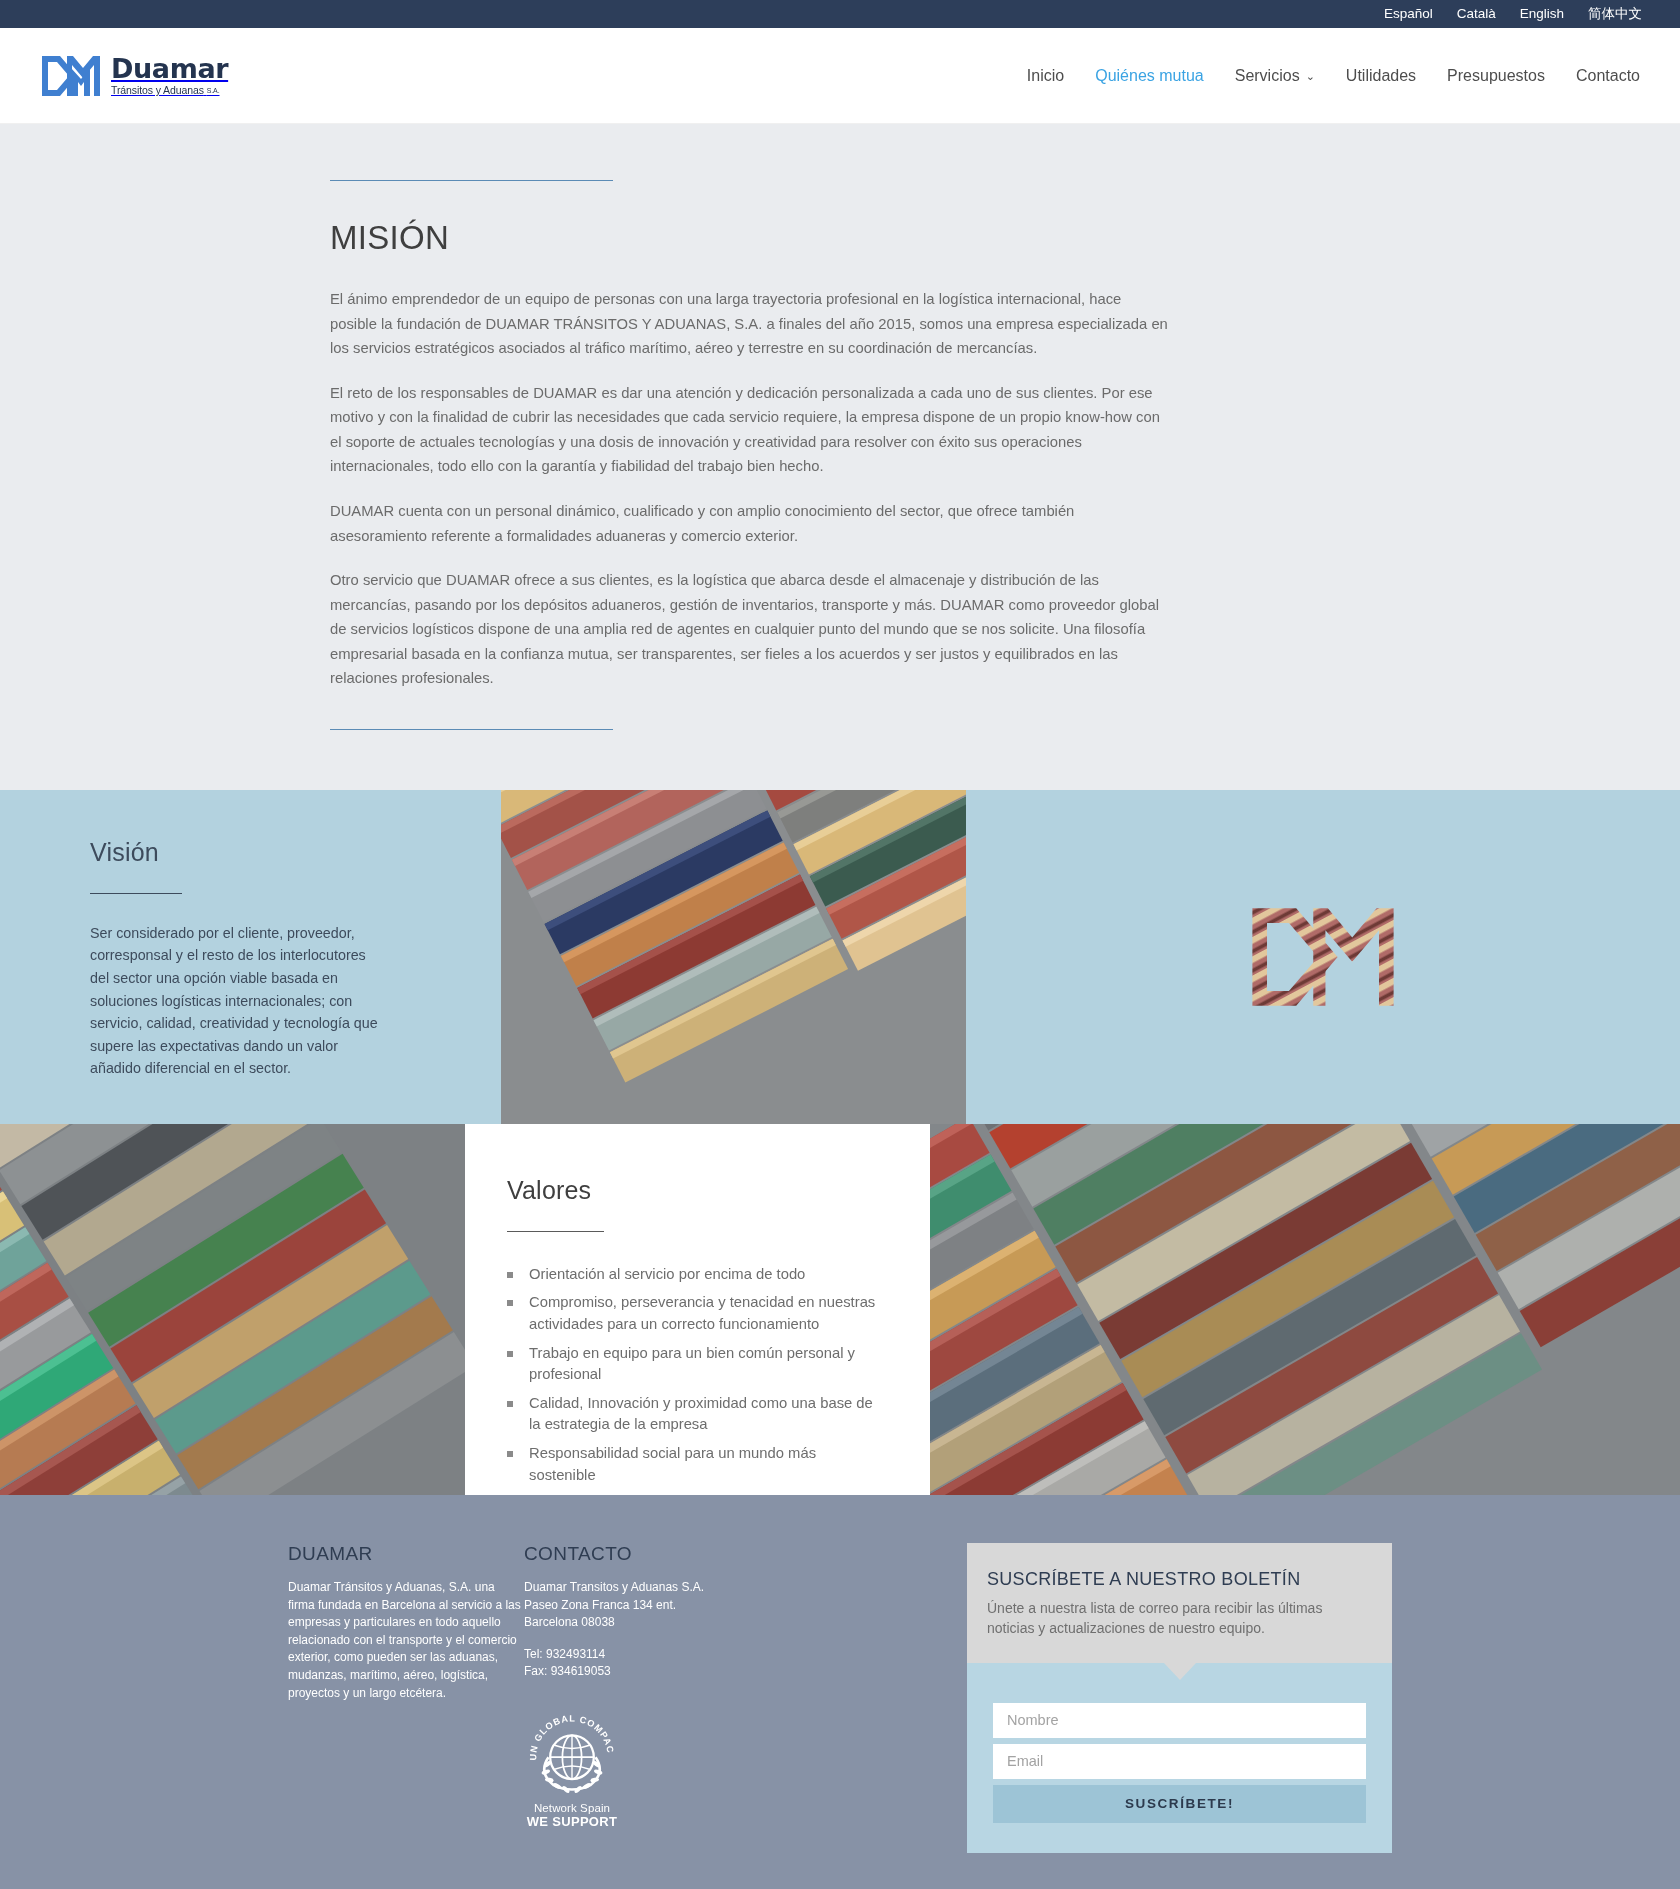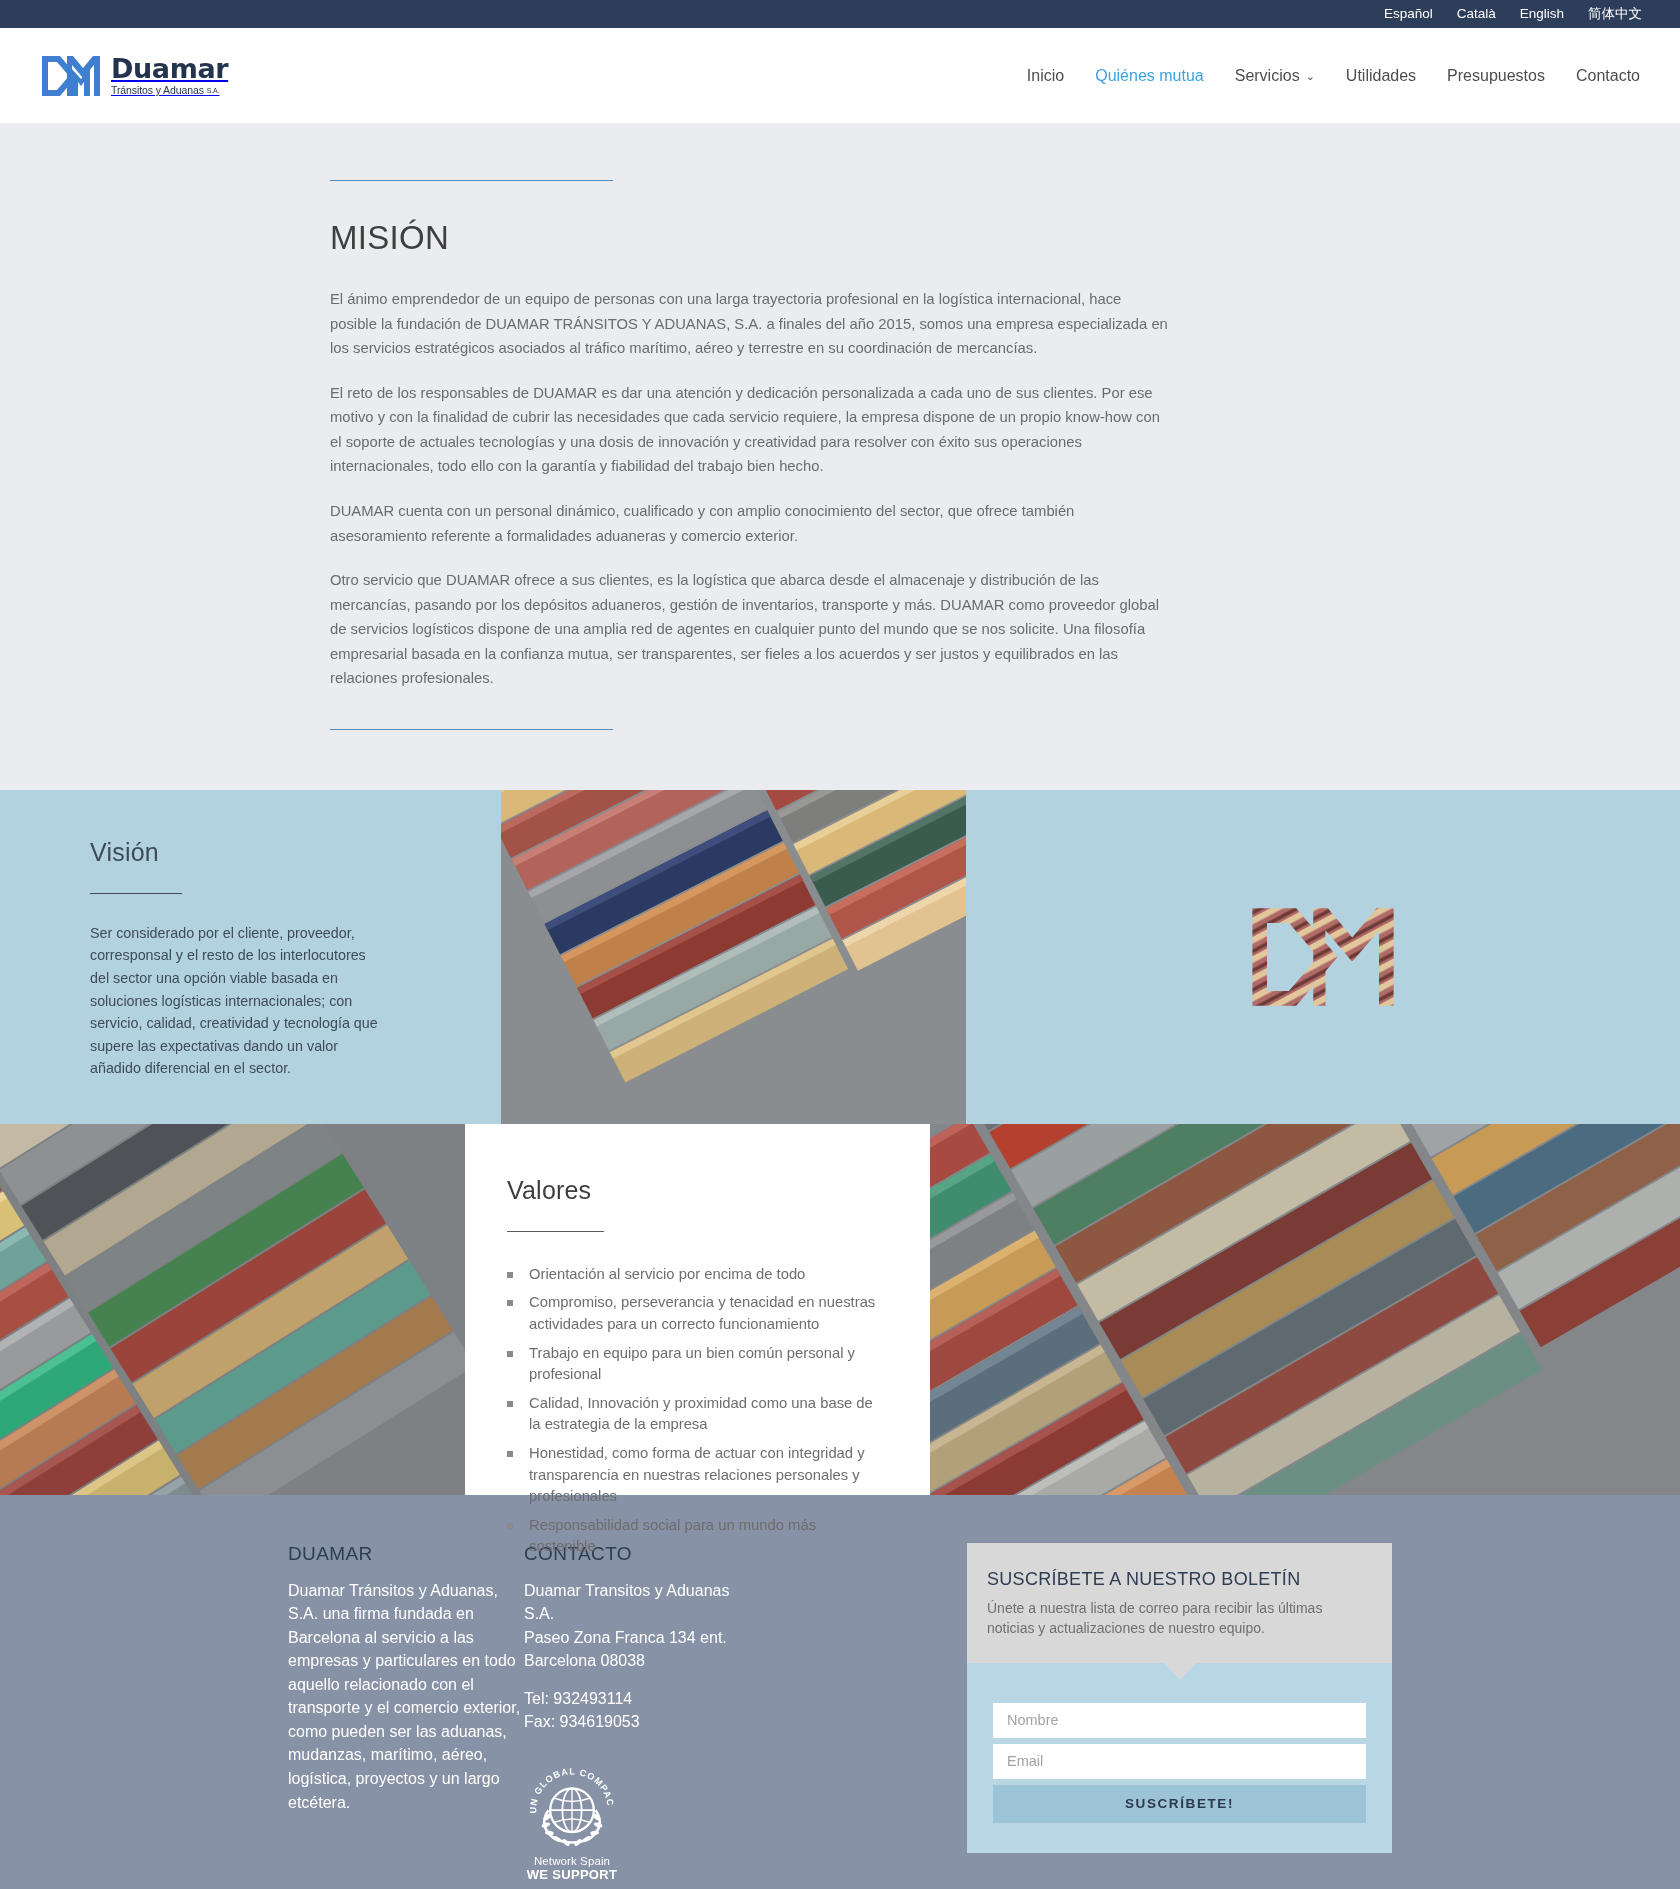--- a/index.html
+++ b/index.html
@@ -218,21 +218,21 @@
   .fcol-2 { width: 236px; }
   .fcol-3 { width: 425px; margin-left: auto; }
   h3.fhead {
     font-size: 19px;
     font-weight: normal;
     color: #2f3d52;
     margin-bottom: 14px;
     letter-spacing: 0.4px;
   }
   .ftext {
-    font-size: 16px;
+    font-size: 12px;
     line-height: 1.47;
     color: #ffffff;
   }
   .ftext .gap { display: block; height: 14px; }
 
   .un-logo { margin-top: 22px; width: 96px; }
   .un-logo svg { display: block; }
   .un-cap1 {
     font-size: 11.5px;
     color: #ffffff;
@@ -504,21 +504,20 @@
   </div>
 
   <div class="valores-center">
     <h2 class="valores-title">Valores</h2>
     <div class="rule-short2"></div>
     <ul class="valores-list">
       <li>Orientación al servicio por encima de todo</li>
       <li>Compromiso, perseverancia y tenacidad en nuestras actividades para un correcto funcionamiento</li>
       <li>Trabajo en equipo para un bien común personal y profesional</li>
       <li>Calidad, Innovación y proximidad como una base de la estrategia de la empresa</li>
-      <li>Honestidad, como forma de actuar con integridad y transparencia en nuestras relaciones personales y profesionales</li>
       <li>Responsabilidad social para un mundo más sostenible</li>
     </ul>
   </div>
 
   <div class="ph-right">
     <svg class="photo-canvas" viewBox="0 0 750 371" preserveAspectRatio="xMidYMid slice" aria-hidden="true">
       <rect width="750" height="371" fill="#83878a"></rect>
       <g transform="rotate(-30 375 185)">
         <g transform="translate(-180,-150)">
           <rect x="0" y="0" width="360" height="42" fill="#a84a41"></rect>

